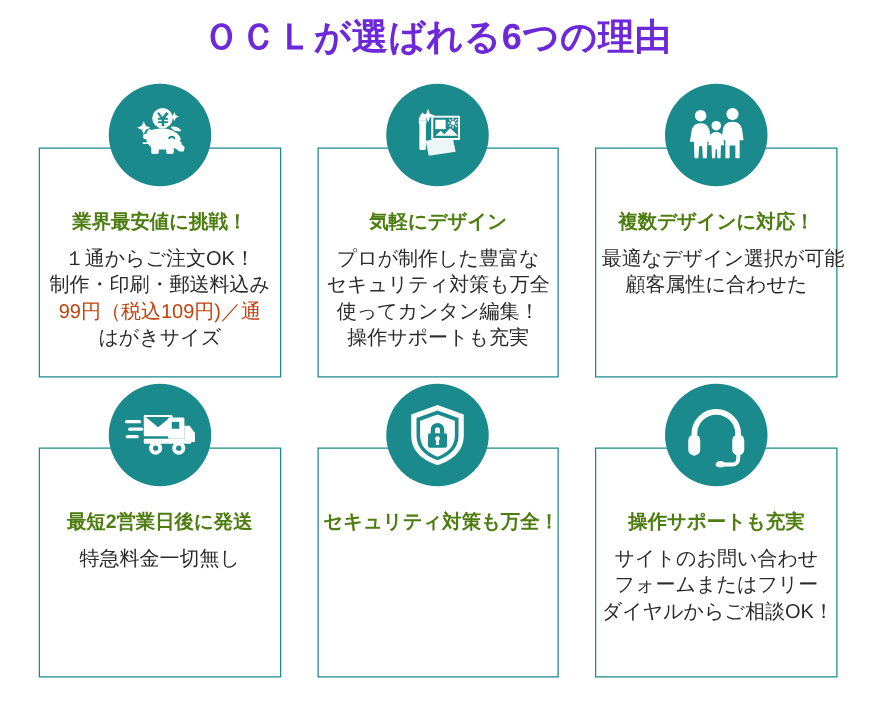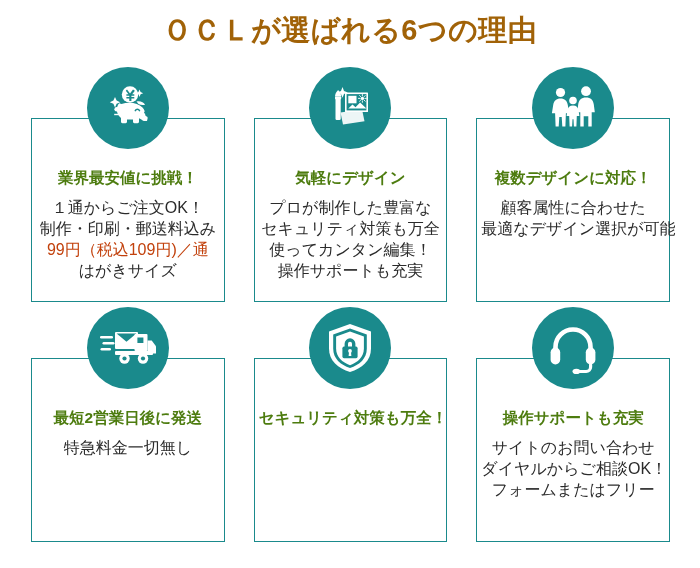--- a/index.html
+++ b/index.html
@@ -24,21 +24,21 @@
 
   
   .page-title {
     position: absolute;
     top: 8px;
     left: 0;
     width: 700px;
     text-align: center;
     font-size: 29px;
     font-weight: bold;
-    color: #a16207;
+    color: #6d28d9;
     letter-spacing: 0.5px;
     line-height: 44px;
     white-space: nowrap;
   }
 
   
   .grid {
     position: absolute;
     left: 31px;
     top: 118px;
@@ -202,22 +202,22 @@
             <circle cx="38" cy="8.2" r="4.9"></circle>
             <path d="M38 14.4 c-4.6 0 -7.2 2.4 -7.8 7 l-1 7.8 h3.1 v14.3 h3.4 v-10.2 h4.6 v10.2 h3.4 v-14.3 h3.1 l-1-7.8 c-0.6-4.6 -3.2-7 -7.8-7z"></path>
           </g>
         </svg>
       </div>
       <div class="card-body">
         <div class="card-heading">
           <span class="hl2">複数デザインに対応！</span>
         </div>
         <div class="card-lines">
+          <div class="line">最適なデザイン選択が可能</div>
           <div class="line">顧客属性に合わせた</div>
-          <div class="line">最適なデザイン選択が可能</div>
         </div>
       </div>
     </div>
 
     <div class="card">
       <div class="icon-badge">
         <svg width="56" height="48" viewBox="0 0 56 48" aria-hidden="true">
           <g fill="#ffffff">
 
             <rect x="0" y="12" width="13" height="2.6" rx="1.3"></rect>
@@ -294,20 +294,20 @@
             <ellipse cx="29.4" cy="49.5" rx="3.9" ry="2.7" fill="#ffffff" stroke="none"></ellipse>
           </g>
         </svg>
       </div>
       <div class="card-body">
         <div class="card-heading">
           <span>操作サポートも充実</span>
         </div>
         <div class="card-lines">
           <div class="line">サイトのお問い合わせ</div>
+          <div class="line">フォームまたはフリー</div>
           <div class="line">ダイヤルからご相談OK！</div>
-          <div class="line">フォームまたはフリー</div>
         </div>
       </div>
     </div>
 
   </div>
 </div>
 
 </body></html>

